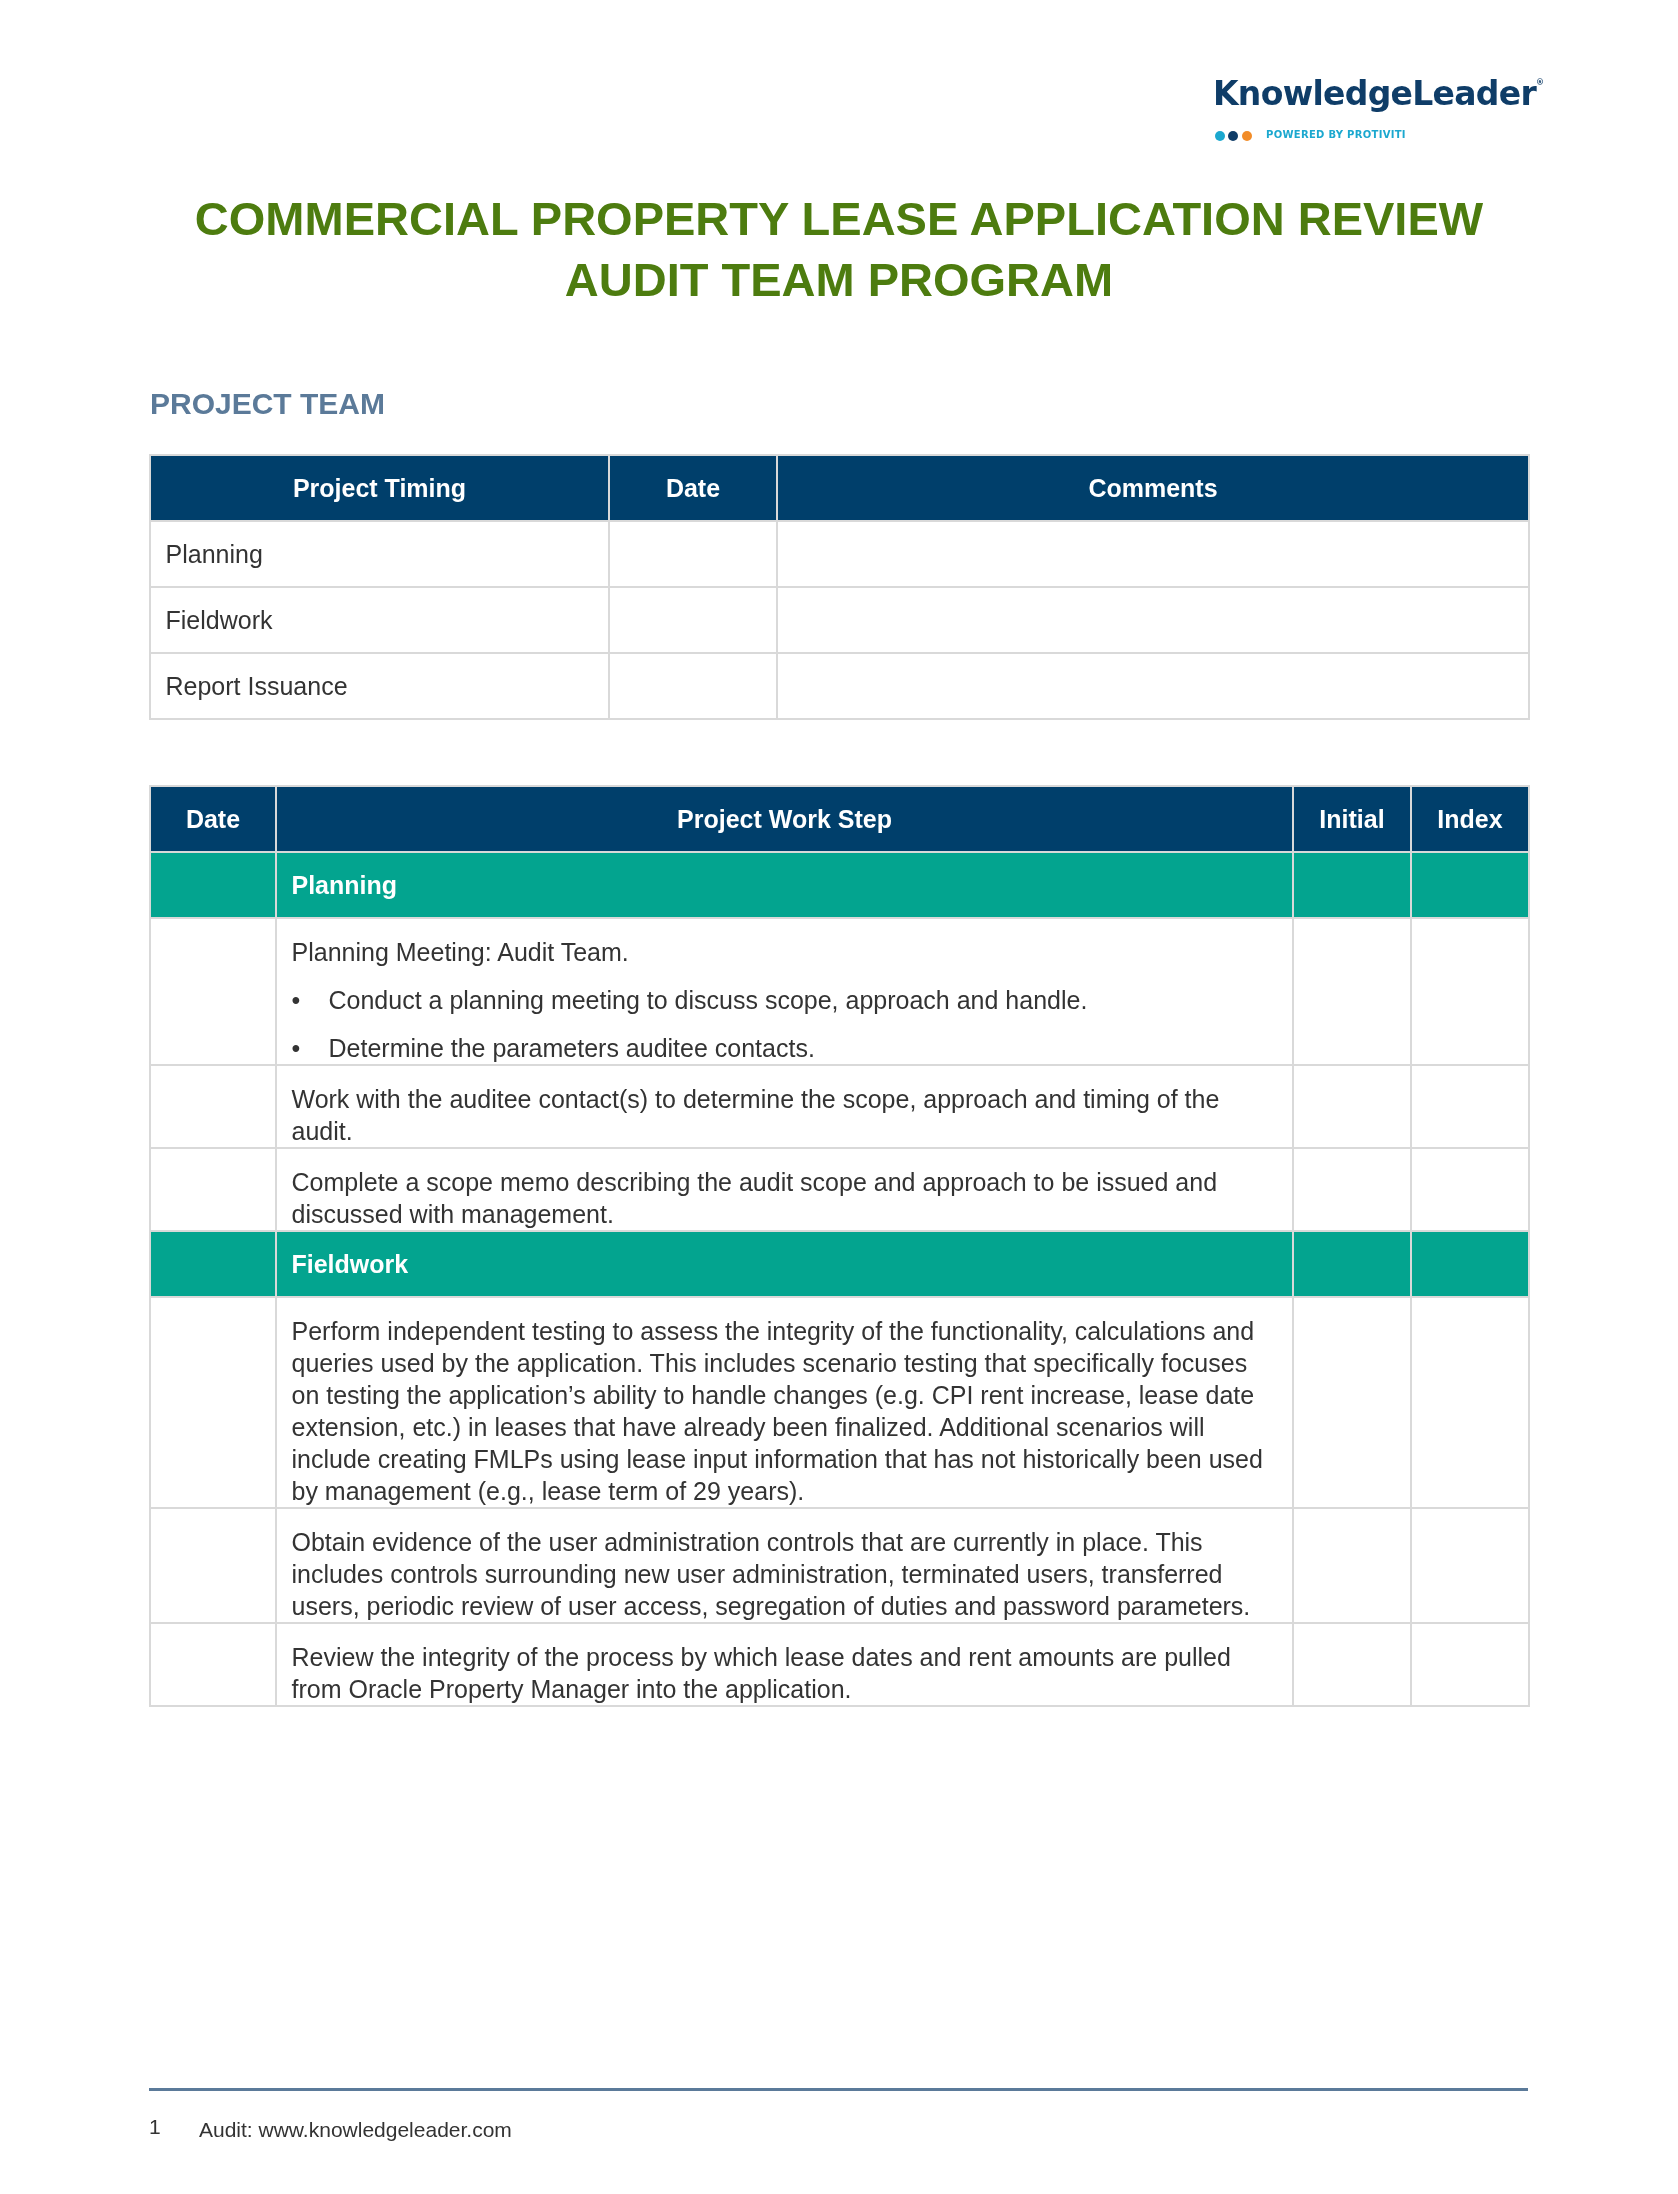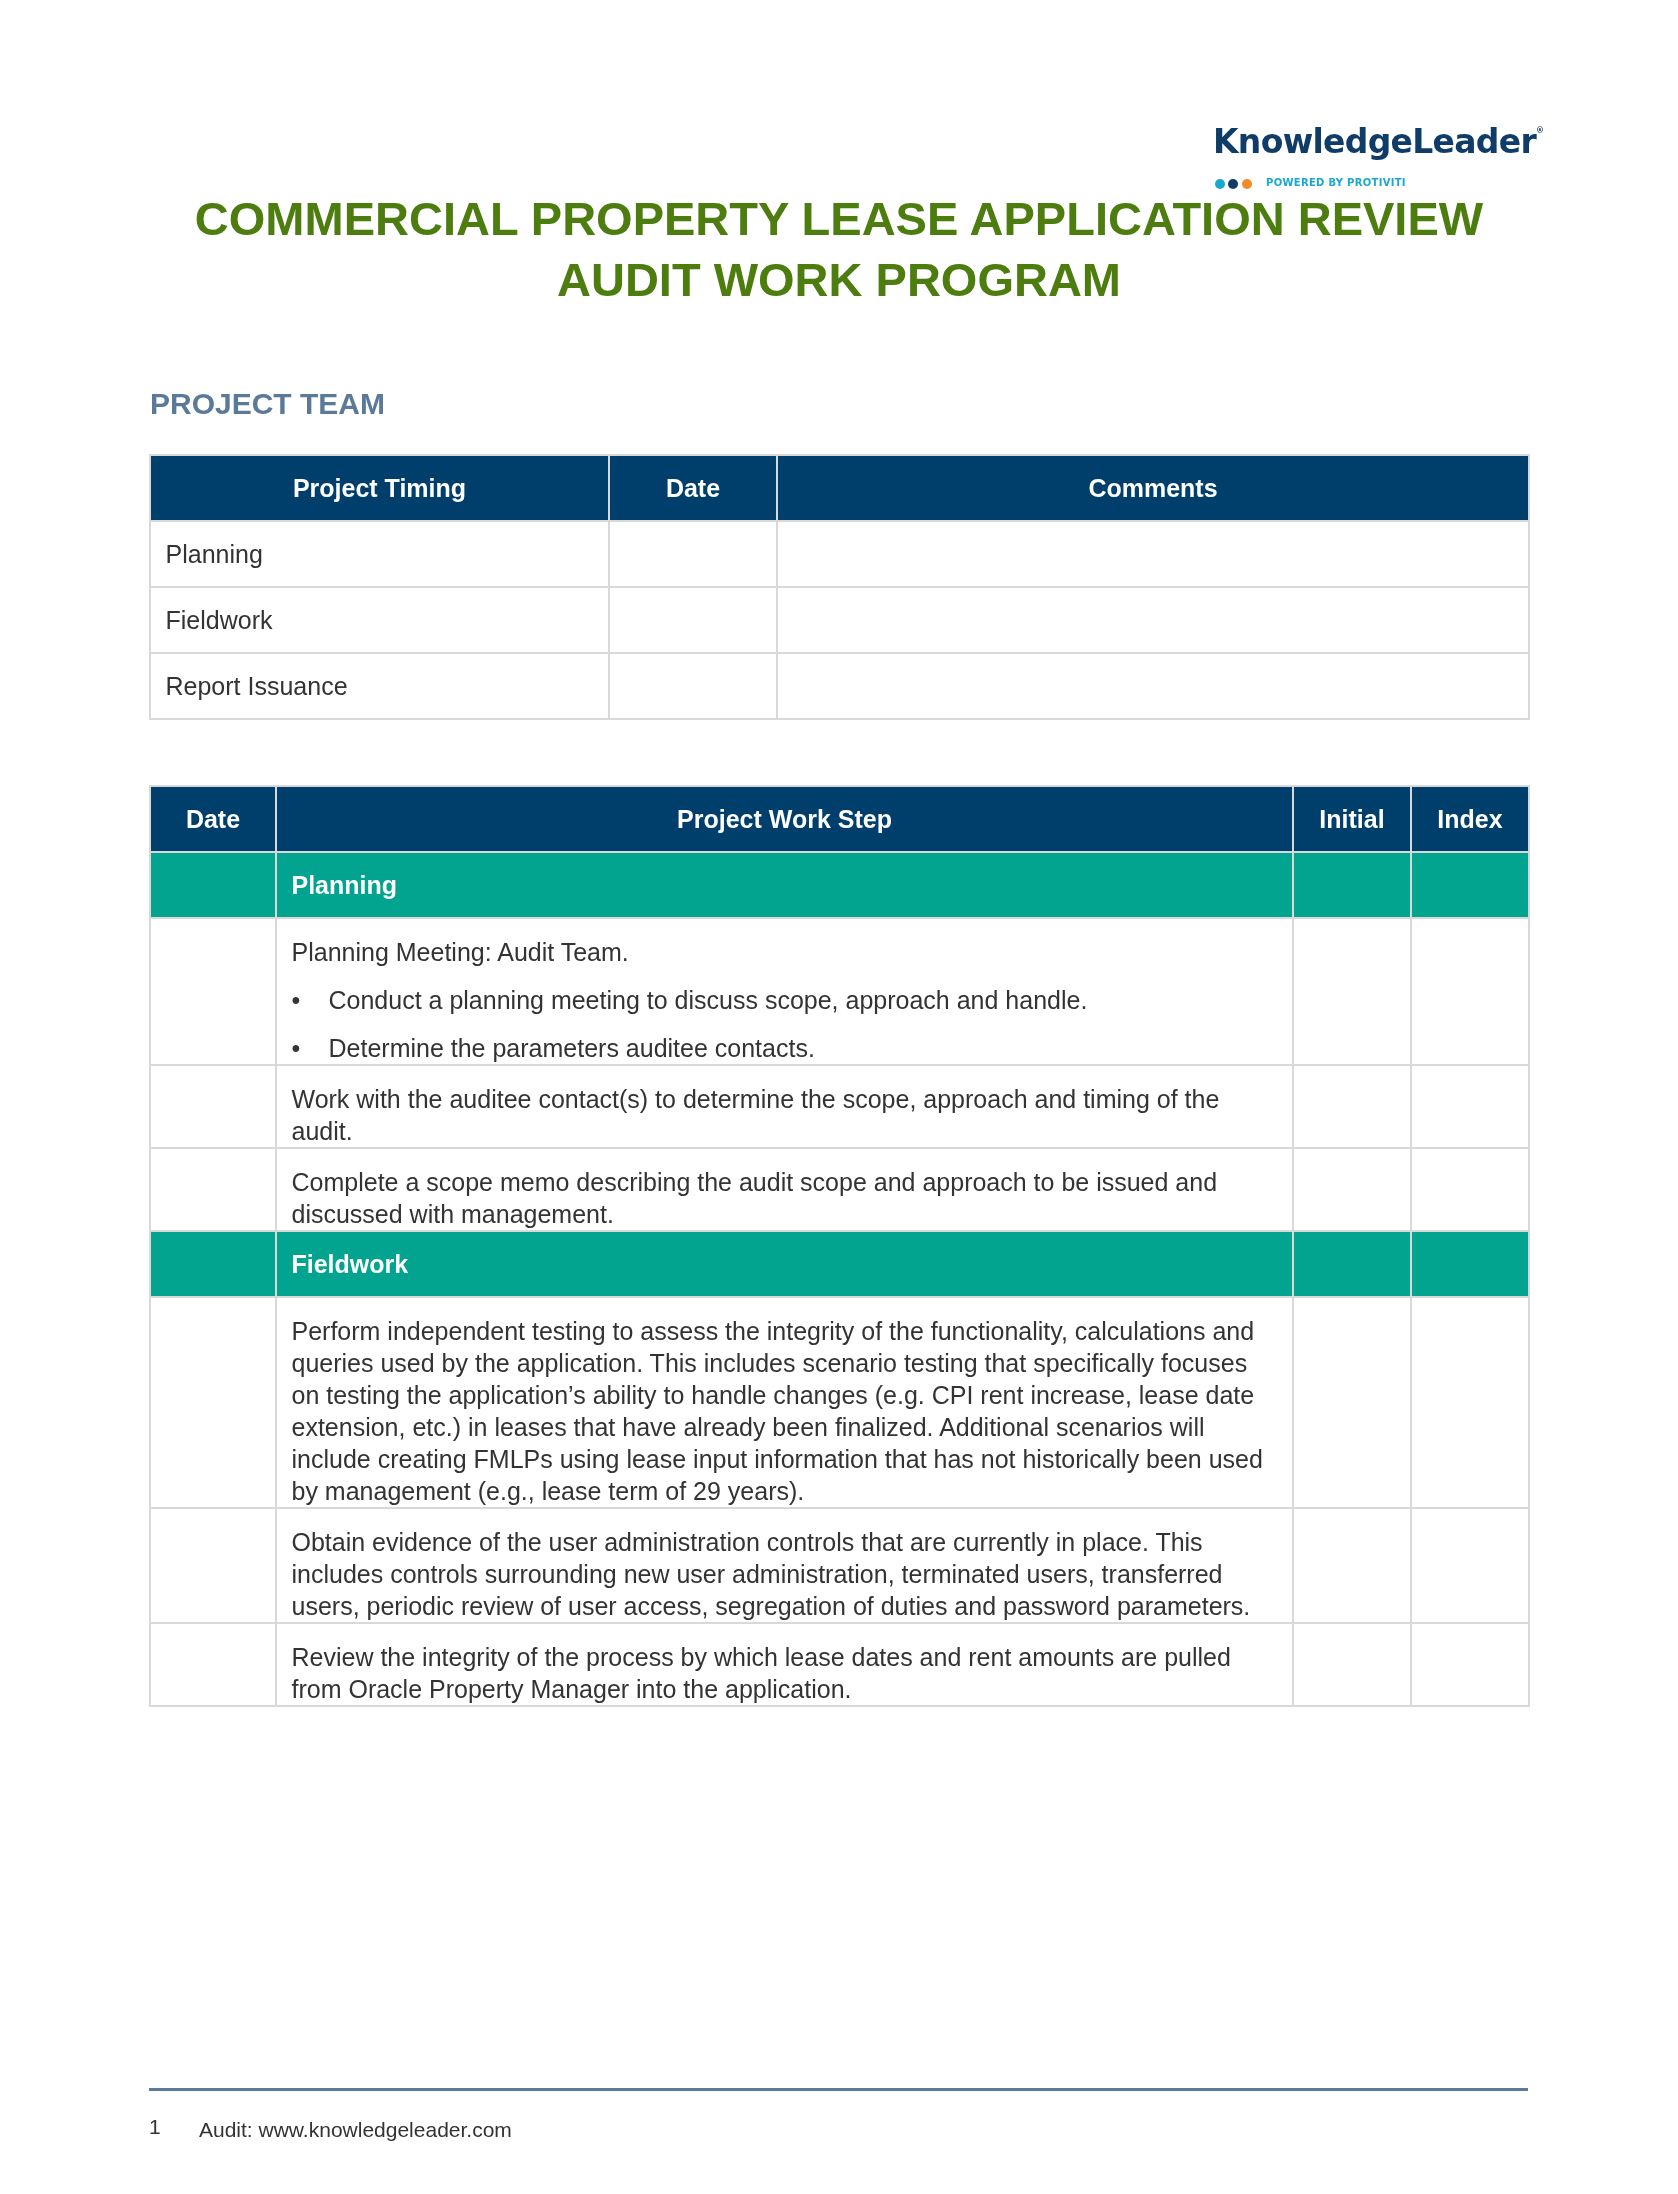--- a/index.html
+++ b/index.html
@@ -1,18 +1,18 @@
 <!DOCTYPE html>
 <html style="font-size:10.5px"><head>
 <meta charset="utf-8">
 <style>
   html, body { margin:0; padding:0; background:#ffffff; }
   body { width:1678px; height:2194px; position:relative; overflow:hidden;
          font-family:"Liberation Sans", sans-serif; color:#222222; }
-  .logo { position:absolute; left:1213px; top:74px; width:316px; height:72px;margin-top:48px; }
+  .logo { position:absolute; left:1213px; top:74px; width:316px; height:72px; }
   .logo-word { position:absolute; left:0; top:0; font-family:"DejaVu Sans", sans-serif; font-weight:bold;
                font-size:33px; letter-spacing:-0.7px; color:#0f3d68; white-space:nowrap; }
   .logo-reg { font-size:8px; vertical-align:super; position:relative; top:-8px; }
   .logo-dots { position:absolute; left:2px; top:57px; display:flex; gap:3.3px; }
   .dot { width:10px; height:10px; border-radius:50%; display:inline-block; }
   .logo-tag { position:absolute; left:53px; top:55px; font-family:"DejaVu Sans", sans-serif; font-weight:bold;
               font-size:10px; color:#1ba8cf; letter-spacing:0.3px; white-space:nowrap; }
 
   .title { position:absolute; left:0; width:1678px; text-align:center; top:188px;
            color:#4d7c0f; font-weight:bold; font-size:47px; line-height:61px; }
@@ -48,21 +48,21 @@
   <div class="logo-dots">
     <span class="dot" style="background: rgb(27, 168, 207);"></span>
     <span class="dot" style="background: rgb(15, 61, 104);"></span>
     <span class="dot" style="background: rgb(242, 140, 40);"></span>
   </div>
   <div class="logo-tag">POWERED BY PROTIVITI</div>
 </div>
 
 <div class="title">
   <div>COMMERCIAL PROPERTY LEASE APPLICATION REVIEW</div>
-  <div>AUDIT WORK PROGRAM</div>
+  <div>AUDIT TEAM PROGRAM</div>
 </div>
 
 <div class="section-heading">PROJECT TEAM</div>
 
 <table class="t1">
   <colgroup>
       <col style="width:459px">
       <col style="width:168px">
       <col style="width:752px">
     </colgroup>

